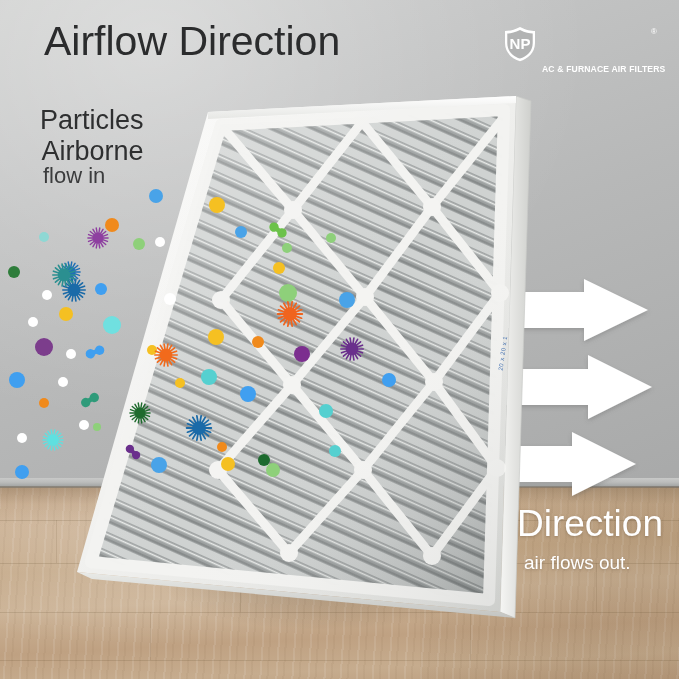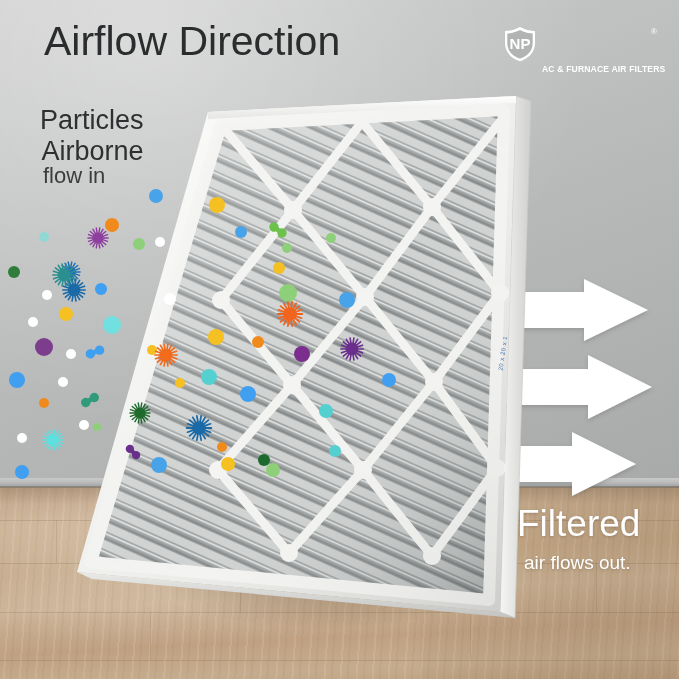--- a/index.html
+++ b/index.html
@@ -527,21 +527,21 @@
     </svg>
 
   <div class="title">Airflow Direction</div>
 
   <div class="sub-head">
     <div>Particles</div>
     <div>Airborne</div>
   </div>
   <div class="sub-small">flow in</div>
 
-  <div class="filtered">Filtered</div>
+  <div class="filtered">Direction</div>
   <div class="filtered-sub">air flows out.</div>
 
   <div class="logo">
     <svg class="logo-shield" viewBox="0 0 34 36">
       <path d="M17 1 C11 4.2 5.6 5 2 5 L2 17 C2 27 9.5 33 17 35.2 C24.5 33 32 27 32 17 L32 5 C28.4 5 23 4.2 17 1 Z" fill="#ffffff"></path>
       <path d="M17 4 C12 6.6 7.2 7.4 4.3 7.4 L4.3 17 C4.3 25.6 10.4 30.6 17 32.6 C23.6 30.6 29.7 25.6 29.7 17 L29.7 7.4 C26.8 7.4 22 6.6 17 4 Z" fill="#b2b3b3"></path>
       <text x="17" y="22.5" text-anchor="middle" font-family="Liberation Sans, sans-serif" font-size="15" font-weight="700" fill="#ffffff">NP</text>
     </svg>
     <div class="logo-reg">®</div>
     <div class="logo-tag">AC &amp; FURNACE AIR FILTERS</div>

